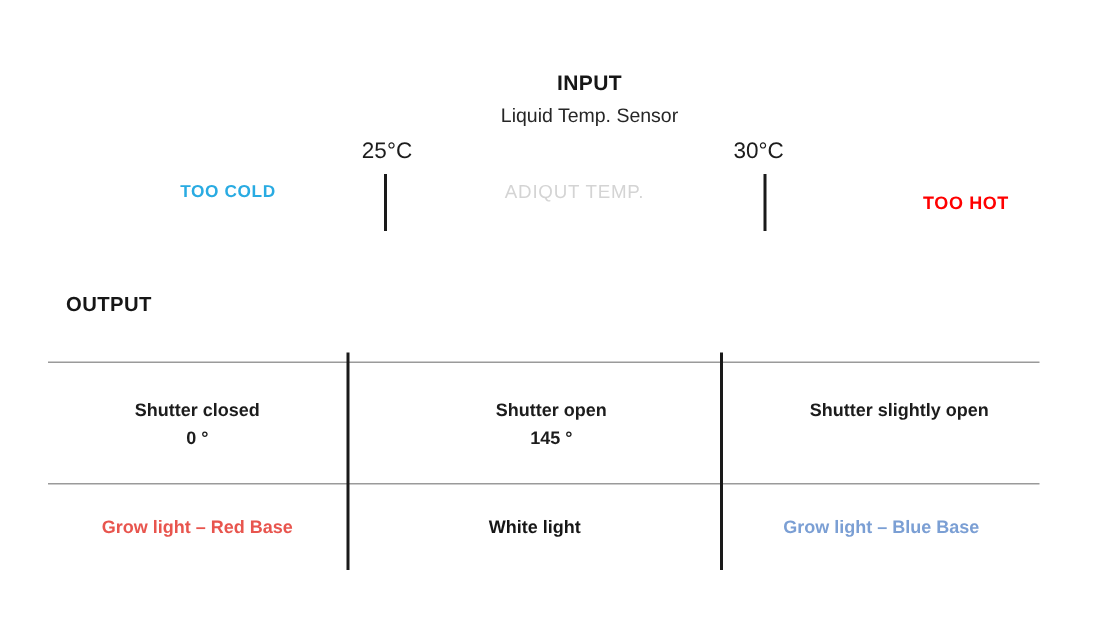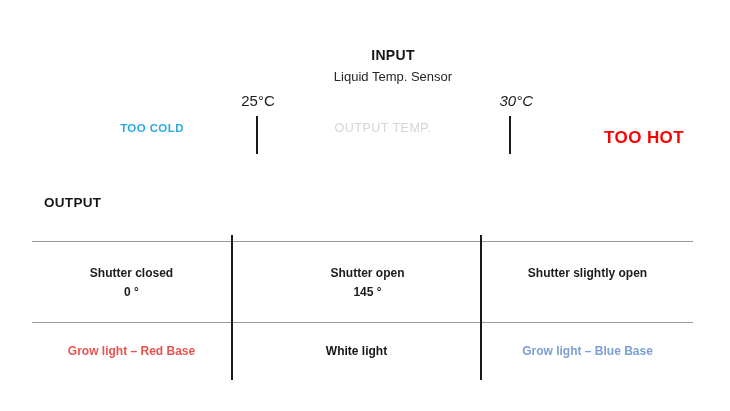--- a/index.html
+++ b/index.html
@@ -57,21 +57,21 @@
     color: #262626;
   }
 
   .temp-label {
     position: absolute;
     font-size: 15px;
     color: #1c1c1c;
     white-space: nowrap;
   }
   .temp-label-low  { left: 208px; top: 76px; width: 44px; text-align: center; }
-  .temp-label-high { left: 461px; top: 76px; width: 44px; text-align: right; font-style: italic; }
+  .temp-label-high { left: 461px; top: 76px; width: 44px; text-align: left; }
 
   .tick {
     position: absolute;
     top: 100px;
     width: 2px;
     height: 38px;
     background: #1a1a1a;
   }
   .tick-low  { left: 228px; }
   .tick-high { left: 481px; }
@@ -86,21 +86,21 @@
     font-weight: bold;
     letter-spacing: 0.4px;
   }
 
   .too-hot {
     position: absolute;
     left: 552px;
     top: 112px;
     width: 128px;
     text-align: center;
-    font-size: 17px;
+    font-size: 12px;
     font-weight: bold;
     letter-spacing: 0.4px;
   }
 
   .adiqut {
     position: absolute;
     left: 255px;
     top: 105px;
     width: 200px;
     text-align: center;
@@ -147,21 +147,21 @@
     text-align: center;
     font-size: 12px;
     line-height: 19px;
     color: #1c1c1c;
     font-weight: bold;
   }
 
   .cell-shutter { top: 264px; }
   .cell-shutter-left   { left: 32px;  width: 199px; }
   .cell-shutter-middle { left: 233px; width: 269px; }
-  .cell-shutter-right  { left: 482px; width: 211px; }
+  .cell-shutter-right  { left: 482px; width: 211px; padding-left: 12px; }
 
   .cell-light { top: 342px; font-size: 12px; font-weight: bold; }
   .cell-light-left   { left: 32px;  width: 199px; }
   .cell-light-middle { left: 233px; width: 247px; }
   .cell-light-right  { left: 482px; width: 211px; }
 
   .deg-line { display: block; }
 </style>
 </head>
 <body>
@@ -177,21 +177,21 @@
     <div class="temp-label temp-label-low">25°C</div>
 
     <div class="temp-label temp-label-high">30°C</div>
 
     <div class="tick tick-low" style="background: rgb(26, 26, 26);"></div>
 
     <div class="tick tick-high" style="background: rgb(26, 26, 26);"></div>
 
     <div class="too-cold" style="color: rgb(41, 171, 226);">TOO COLD</div>
 
-    <div class="adiqut" style="color: rgb(212, 212, 212);">OUTPUT TEMP.</div>
+    <div class="adiqut" style="color: rgb(212, 212, 212);">ADIQUT TEMP.</div>
 
     <div class="too-hot" style="color: rgb(255, 0, 0);">TOO HOT</div>
   </div>
 
   <div class="output-section">
 
     <div class="output-title">OUTPUT</div>
 
     <div class="hline hline-top" style="background: rgb(154, 154, 154);"></div>
 

